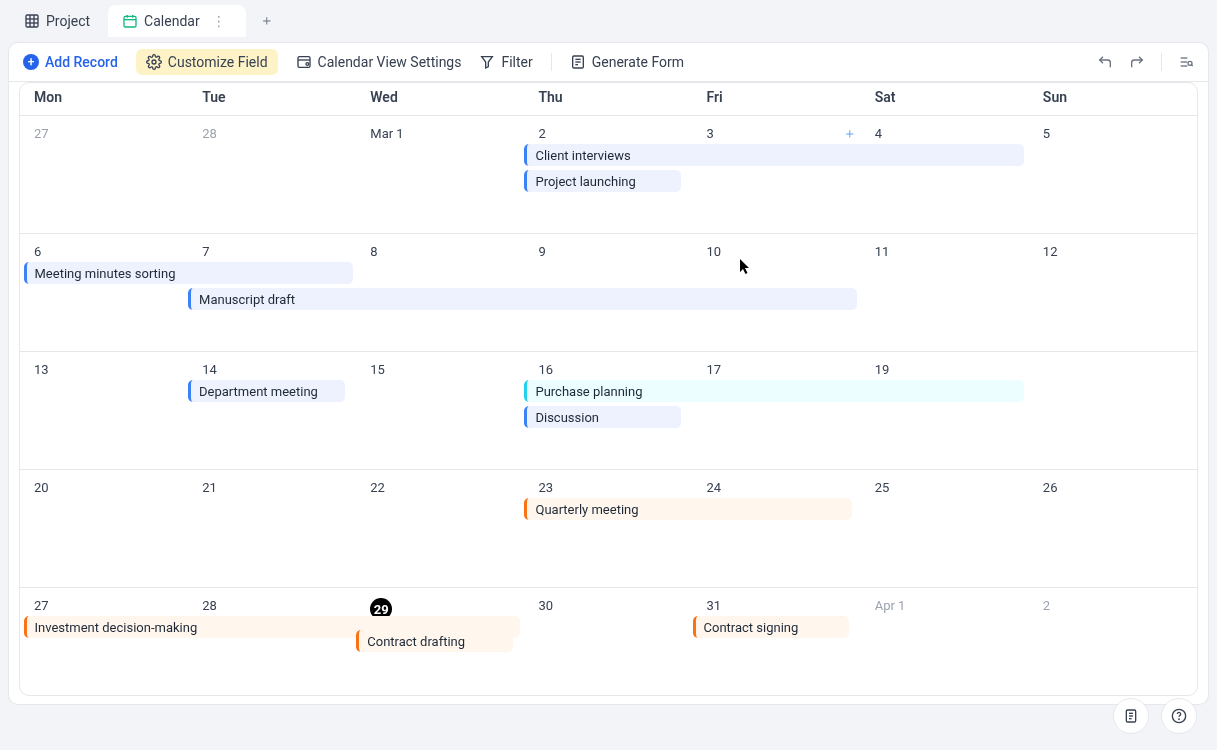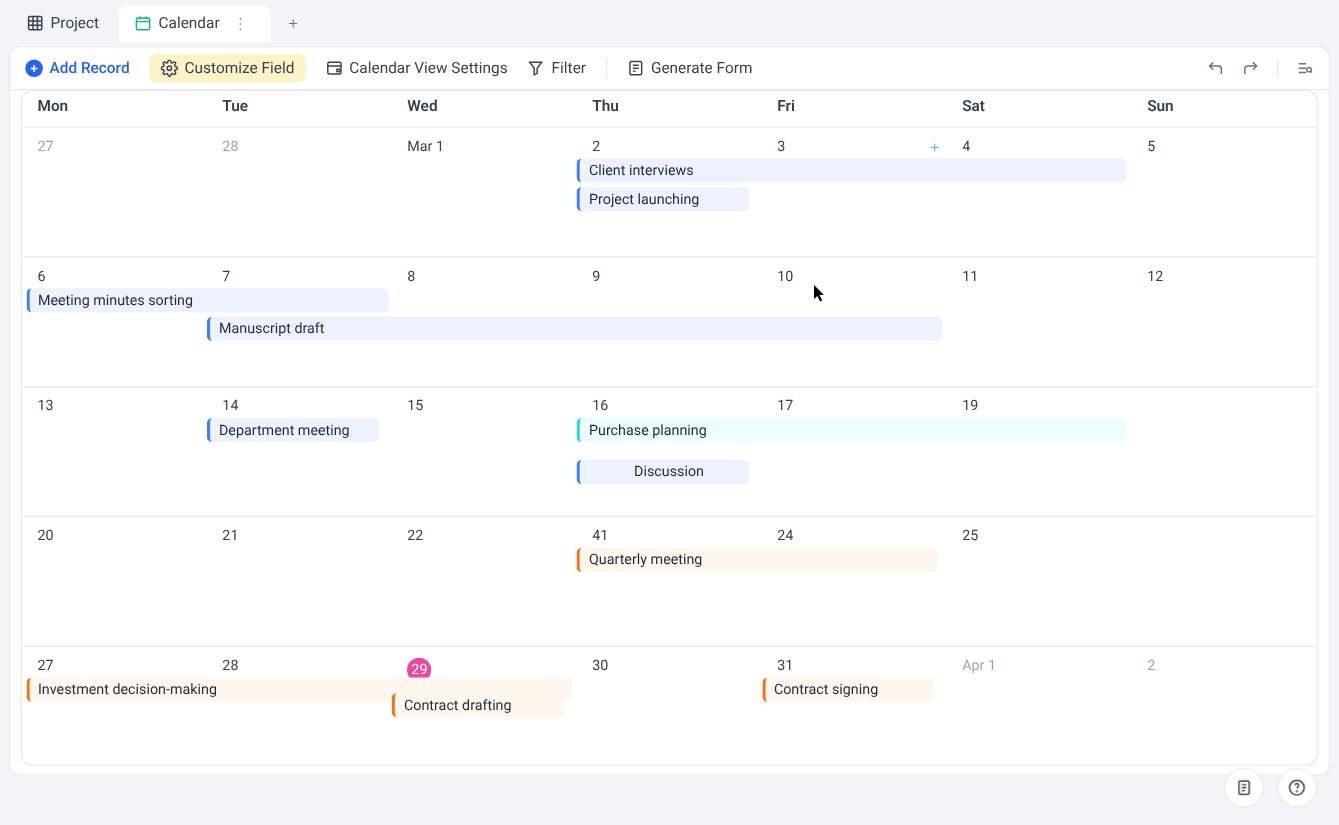--- a/index.html
+++ b/index.html
@@ -103,22 +103,22 @@
   .week-row:last-child { min-height: 108px; }
   .day-cell {
     padding: 4px 10px 0 14px;
     font-size:13px;
     color:#374151;
     position:relative;
   }
   .day-cell.faded { color:#9ca3af; }
   .day-cell .dnum { display:inline-block; }
   .day-cell .dnum.today-circle {
-    background:#ec4899; color:#fff; width:22px; height:22px; border-radius:50%;
-    display:inline-flex; align-items:center; justify-content:center; font-weight:400;
+    background:#000000; color:#fff; width:22px; height:22px; border-radius:50%;
+    display:inline-flex; align-items:center; justify-content:center; font-weight:700;
   }
   .day-cell .add-plus {
     position:absolute; left: -18px; top:3px; color:#60a5fa; font-size:14px;
   }
   .events-layer {
     position:absolute;
     left:0; right:0;
     top: 28px;
   }
   .event {
@@ -291,33 +291,34 @@
         <div class="day-cell"><span class="dnum">16</span></div>
         <div class="day-cell"><span class="dnum">17</span></div>
         <div class="day-cell"><span class="dnum">19</span></div>
         <div class="events-layer">
           <div class="event ev-blue" style="left:14.28%; width:13.3%; top:0;">
               <span>Department meeting</span>
             </div>
           <div class="event ev-cyan" style="left:42.86%; width:42.4%; top:0;">
               <span>Purchase planning</span>
             </div>
-          <div class="event ev-blue" style="left:42.86%; width:13.3%; top:38px;justify-content:center;">
+          <div class="event ev-blue" style="left:42.86%; width:13.3%; top:26px;">
               <span>Discussion</span>
             </div>
         </div>
       </div>
 
       <div class="week-row">
         <div class="day-cell"><span class="dnum">20</span></div>
         <div class="day-cell"><span class="dnum">21</span></div>
         <div class="day-cell"><span class="dnum">22</span></div>
-        <div class="day-cell"><span class="dnum">41</span></div>
+        <div class="day-cell"><span class="dnum">23</span></div>
         <div class="day-cell"><span class="dnum">24</span></div>
         <div class="day-cell"><span class="dnum">25</span></div>
+        <div class="day-cell"><span class="dnum">26</span></div>
         <div class="events-layer">
           <div class="event ev-orange" style="left:42.86%; width:27.8%; top:0;">
               <span>Quarterly meeting</span>
             </div>
         </div>
       </div>
 
       <div class="week-row">
         <div class="day-cell"><span class="dnum">27</span></div>
         <div class="day-cell"><span class="dnum">28</span></div>

